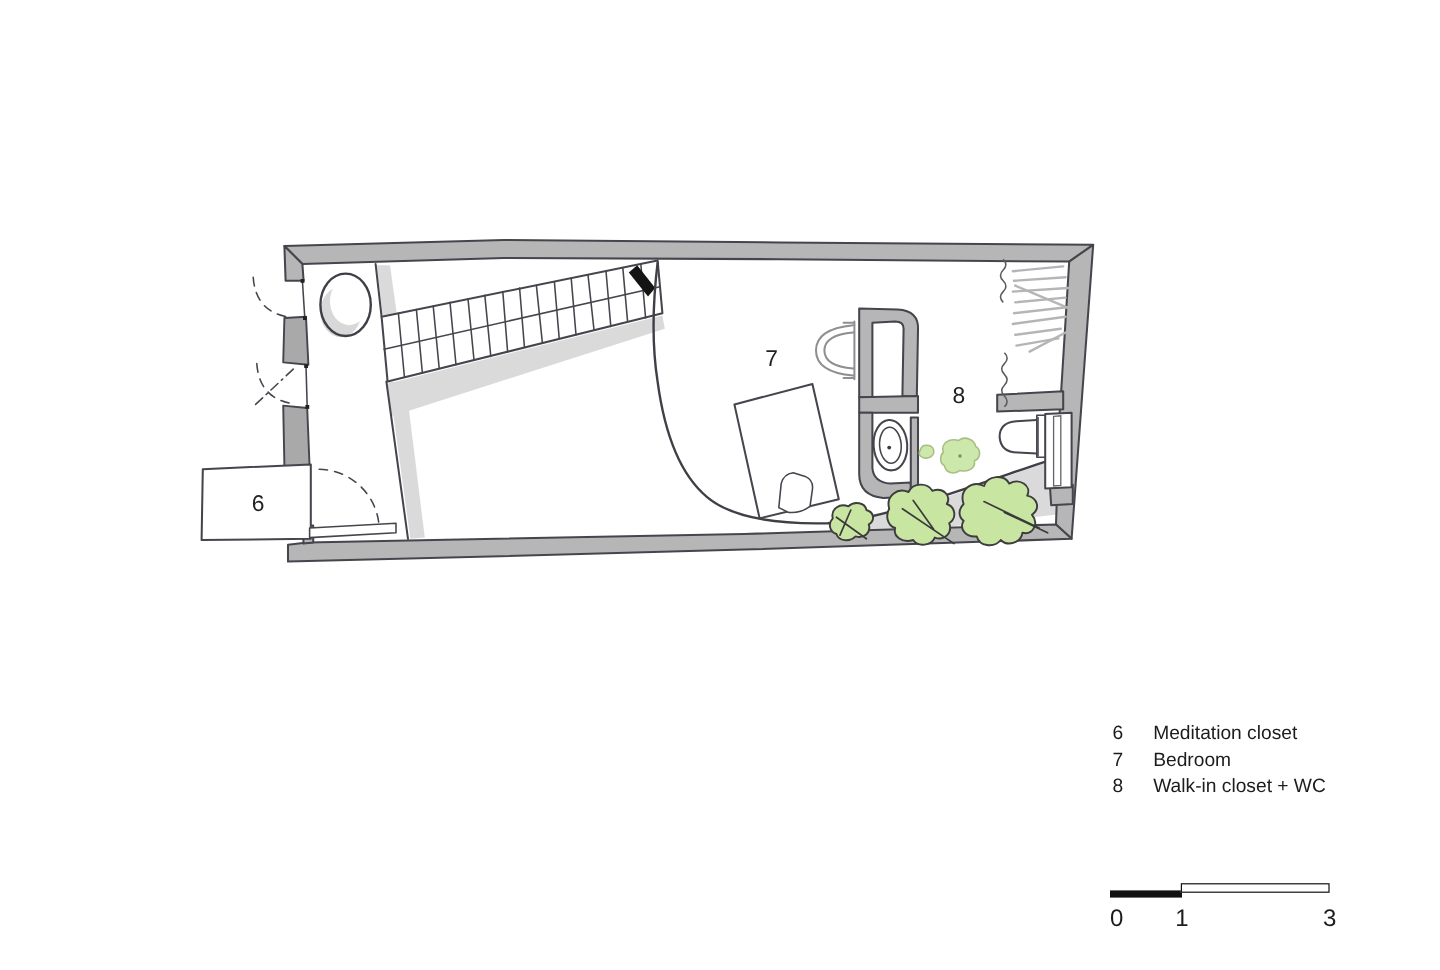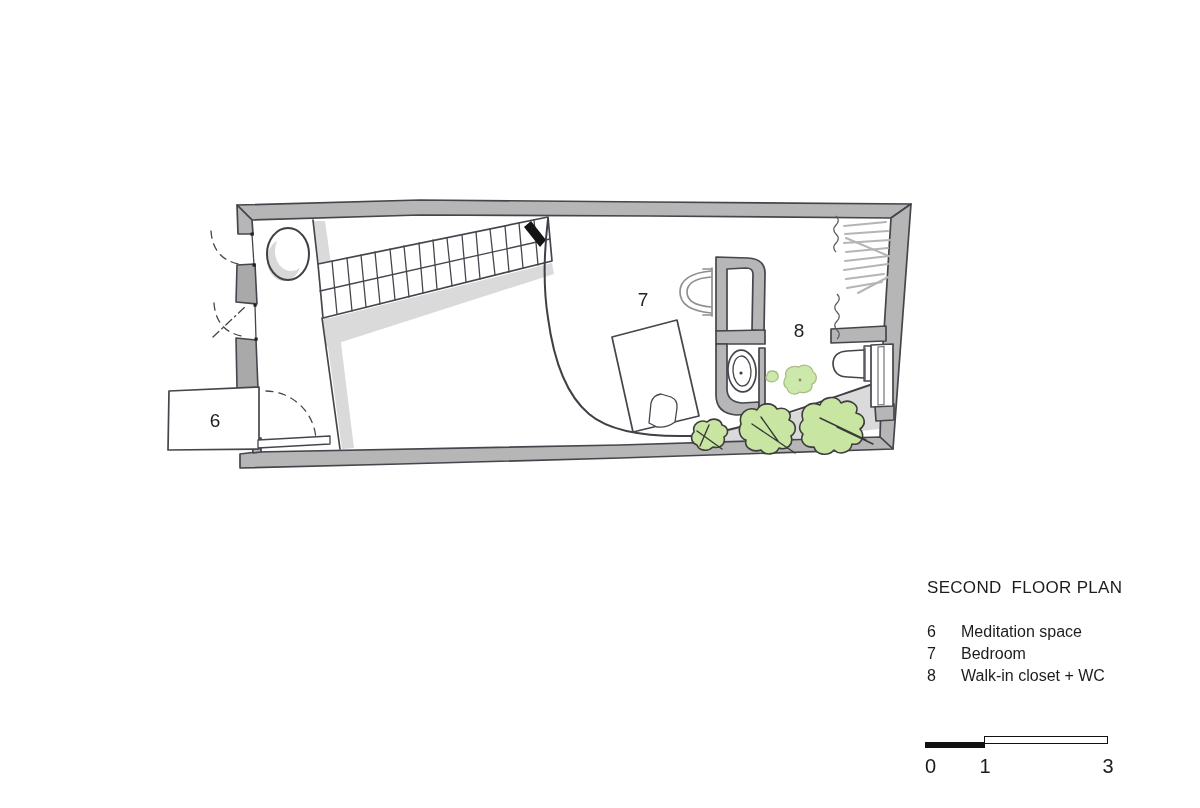--- a/index.html
+++ b/index.html
@@ -160,25 +160,24 @@
       <path class="plant" d="M803,420 C799,408 810,400 820,405 C823,396 837,395 841,403 C850,398 860,405 856,413 C865,415 867,424 860,429 C866,436 861,446 852,444 C851,452 840,456 834,450 C828,457 816,455 814,447 C805,448 799,441 803,434 C798,430 799,424 803,420 Z"></path>
       <path class="stem" d="M697,431 L722,449 M709,425 L700,446 M752,424 L795,453 M761,417 L778,441 M820,418 L866,440 M837,427 L873,444"></path>
     </g>
   </svg>
 
   <span class="room-label" style="left:215px;top:421px">6</span>
   <span class="room-label" style="left:643px;top:300px">7</span>
   <span class="room-label" style="left:799px;top:331px">8</span>
 
   <div class="legend">
-    <div class="legend-title">SECOND  FLOOR PLAN</div>
     <div class="legend-items">
       <div class="legend-item">
         <span class="num">6</span>
-        <span>Meditation space</span>
+        <span>Meditation closet</span>
       </div>
       <div class="legend-item">
         <span class="num">7</span>
         <span>Bedroom</span>
       </div>
       <div class="legend-item">
         <span class="num">8</span>
         <span>Walk-in closet + WC</span>
       </div>
     </div>

